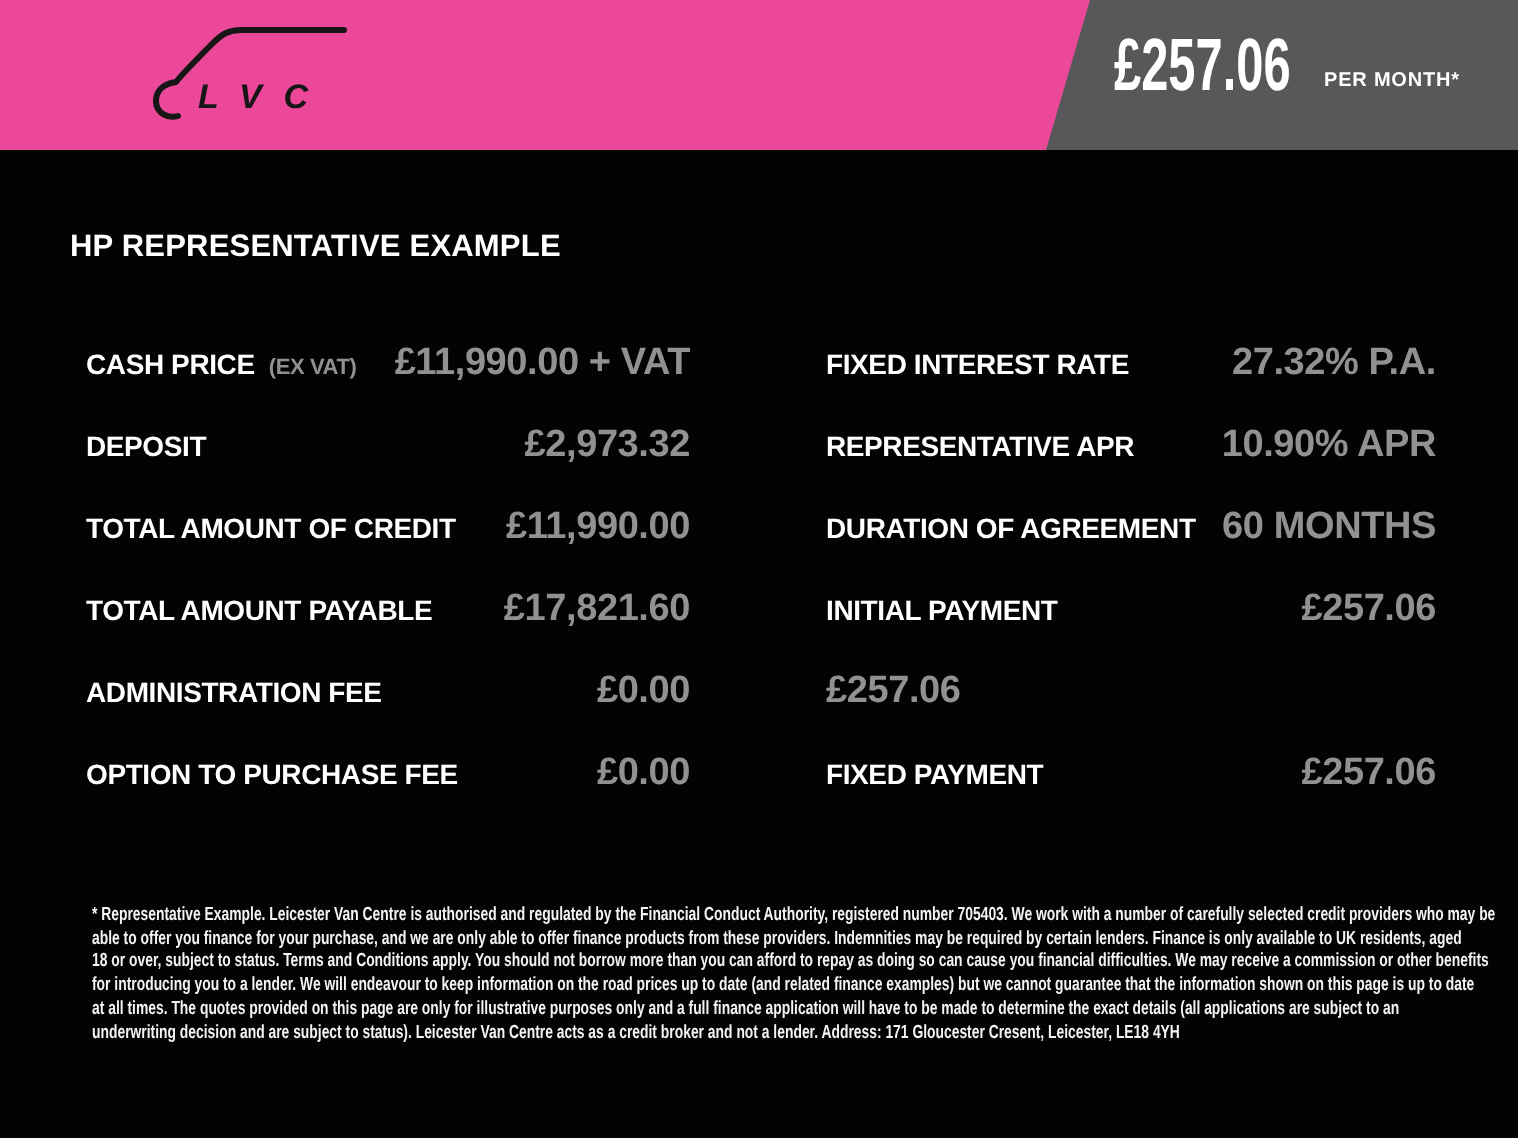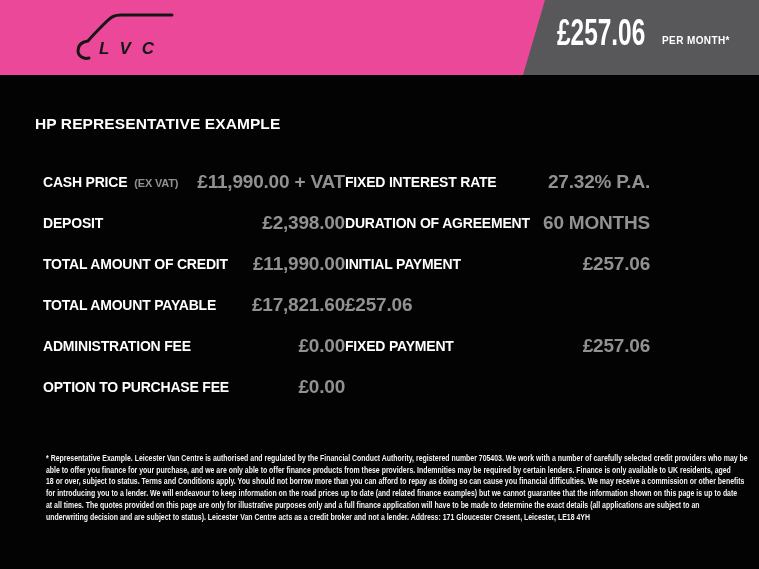--- a/index.html
+++ b/index.html
@@ -33,21 +33,21 @@
   }
   
   .title{
     position:absolute;left:19px;top:100px;margin:16px;
     font-size:15.5px;font-weight:bold;color:#ffffff;
     letter-spacing:0.1px;line-height:16px;white-space:nowrap;
   }
   
   .ftable{
     position:absolute;left:43px;top:161px;width:675px;
-    display:grid;grid-template-columns:302px 305px;
+    display:grid;grid-template-columns:302px 305px;column-gap:68px;
   }
   .fcol{display:flex;flex-direction:column;}
   .frow{
     height:41px;display:flex;justify-content:space-between;
     align-items:center;
   }
   .flabel{
     font-size:14px;font-weight:bold;color:var(--label-color,#ffffff);
     letter-spacing:-0.2px;white-space:nowrap;
   }
@@ -89,21 +89,21 @@
   <h1 class="title">HP REPRESENTATIVE EXAMPLE</h1>
 
   <div class="ftable">
     <div class="fcol" id="left-col">
         <div class="frow">
           <span class="flabel">CASH PRICE<span class="fnote">(EX VAT)</span></span>
           <span class="fvalue">£11,990.00 + VAT</span>
         </div>
         <div class="frow">
           <span class="flabel">DEPOSIT</span>
-          <span class="fvalue">£2,398.00</span>
+          <span class="fvalue">£2,973.32</span>
         </div>
         <div class="frow">
           <span class="flabel">TOTAL AMOUNT OF CREDIT</span>
           <span class="fvalue">£11,990.00</span>
         </div>
         <div class="frow">
           <span class="flabel">TOTAL AMOUNT PAYABLE</span>
           <span class="fvalue">£17,821.60</span>
         </div>
         <div class="frow">
@@ -112,20 +112,24 @@
         </div>
         <div class="frow">
           <span class="flabel">OPTION TO PURCHASE FEE</span>
           <span class="fvalue">£0.00</span>
         </div>
       </div>
     <div class="fcol" id="right-col">
         <div class="frow">
           <span class="flabel">FIXED INTEREST RATE</span>
           <span class="fvalue">27.32% P.A.</span>
+        </div>
+        <div class="frow">
+          <span class="flabel">REPRESENTATIVE APR</span>
+          <span class="fvalue">10.90% APR</span>
         </div>
         <div class="frow">
           <span class="flabel">DURATION OF AGREEMENT</span>
           <span class="fvalue">60 MONTHS</span>
         </div>
         <div class="frow">
           <span class="flabel">INITIAL PAYMENT</span>
           <span class="fvalue">£257.06</span>
         </div>
         <div class="frow">

